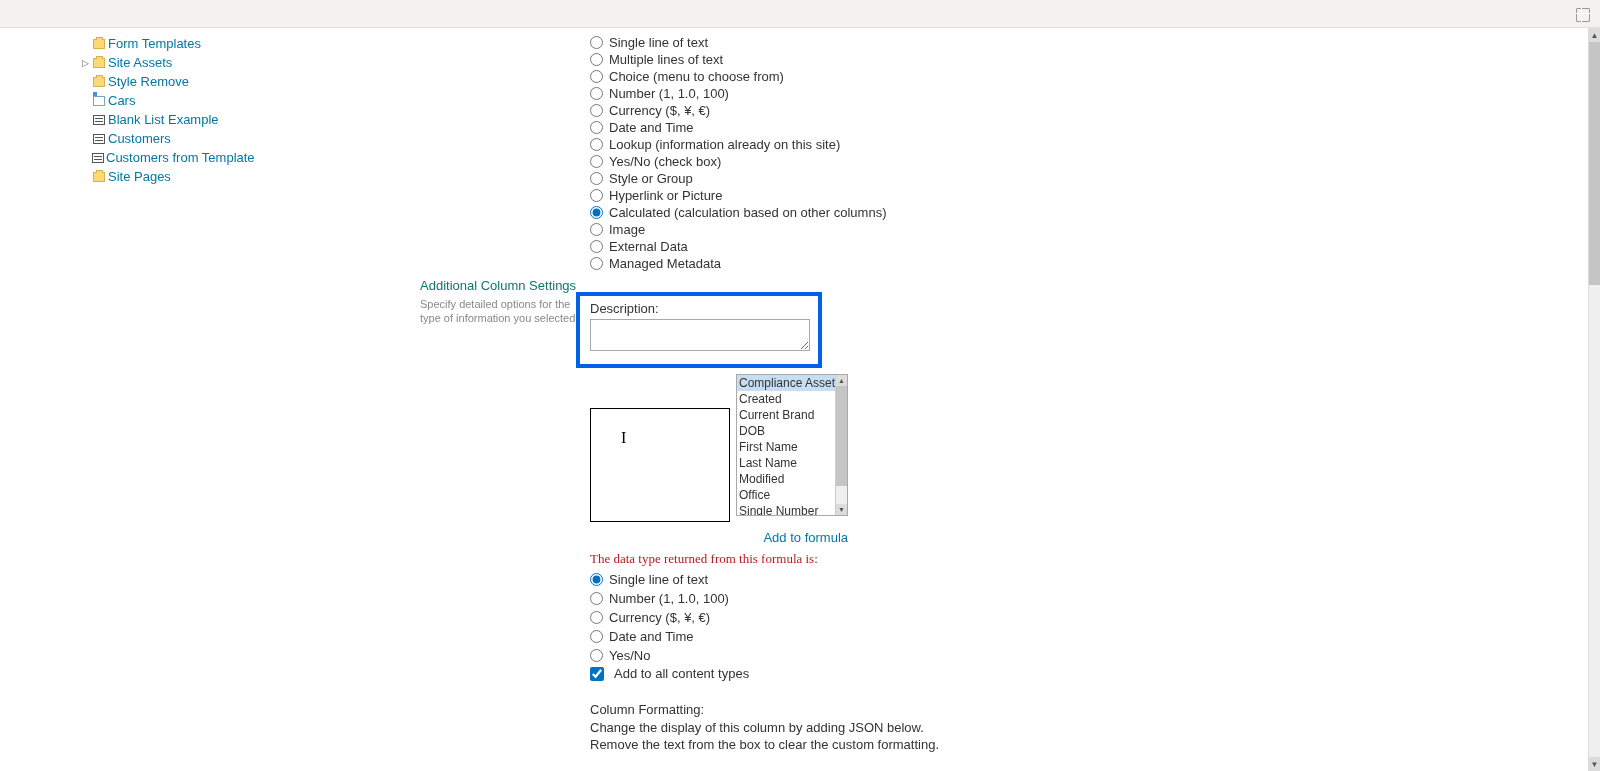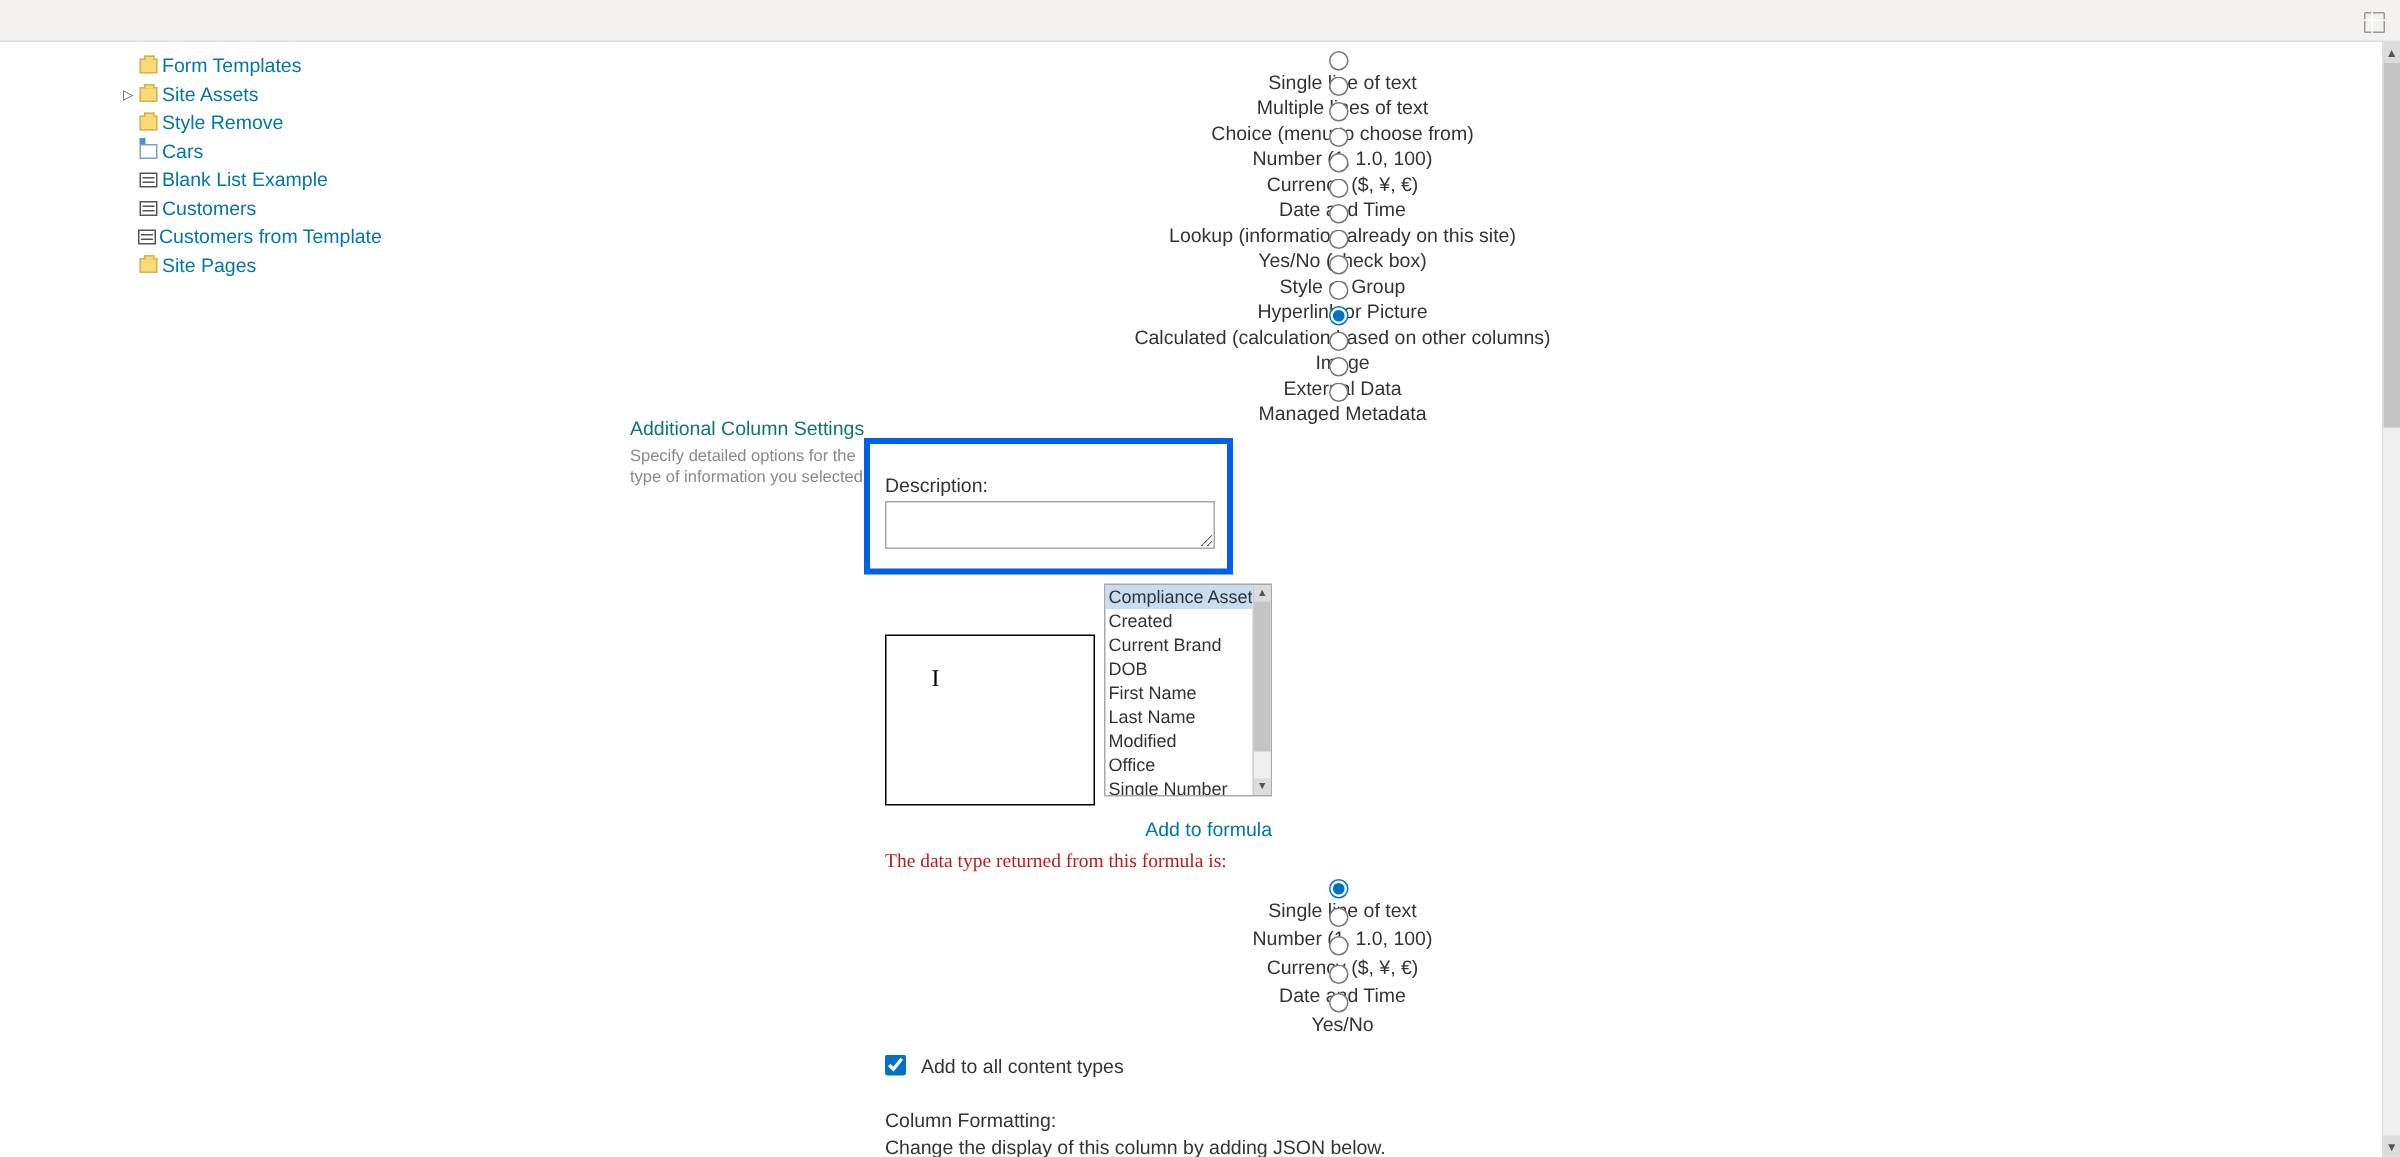--- a/index.html
+++ b/index.html
@@ -147,21 +147,20 @@
     .ctrl-col {
       width: 610px;
     }
 
     
     .radio-row {
       display: flex;
       align-items: center;
       height: 17px;
       margin-bottom: 0;
-      flex-direction: column;
     }
     .radio-row input[type="radio"] {
       width: 13px;
       height: 13px;
       margin-right: 6px;
       accent-color: #0072c6;
     }
     .radio-row label {
       font-size: 13px;
       color: #333;
@@ -170,21 +169,21 @@
 
     .field-label {
       font-size: 13px;
       color: #333;
       margin-bottom: 3px;
     }
 
     
     .highlight-box {
       border: 4px solid #0060e6;
-      padding: 20px 10px 10px 10px;
+      padding: 5px 10px 10px 10px;
       width: 246px;
       margin-left: -14px;
       margin-top: 14px;
     }
     .desc-textarea {
       width: 220px;
       height: 32px;
       border: 1px solid #a9a9a9;
       resize: both;
       font-family: inherit;
@@ -280,22 +279,22 @@
     .return-type-intro {
       font-size: 13px;
       color: #b91c1c;
       margin-top: 6px;
       font-family: Liberation Serif, serif;
     }
     .return-radios { margin-top: 4px; }
     .return-radios .radio-row { margin-bottom: 2px; }
     .check-row {
       display: flex;
-      align-items: flex-start;
-      margin-top: 24px;
+      align-items: center;
+      margin-top: 2px;
     }
     .check-row input {
       width: 14px; height: 14px;
       accent-color: #0072c6;
       margin-right: 10px;
     }
     .formatting-section { margin-top: 20px; }
     .formatting-section p { font-size: 13px; color: #333; line-height: 1.35; }
 
     .right-scrollbar{

